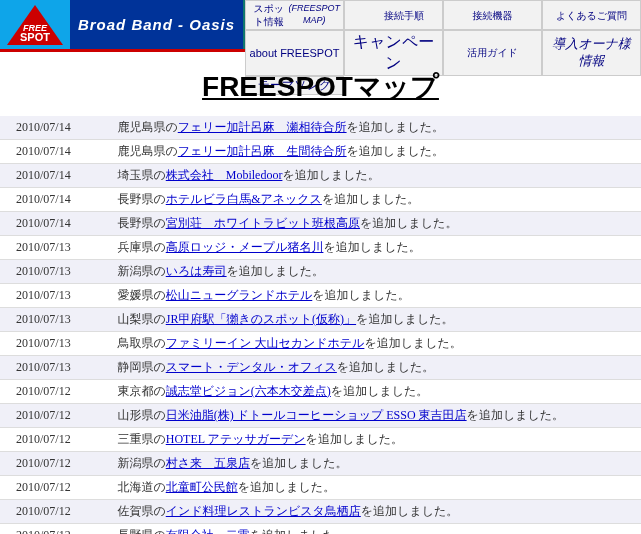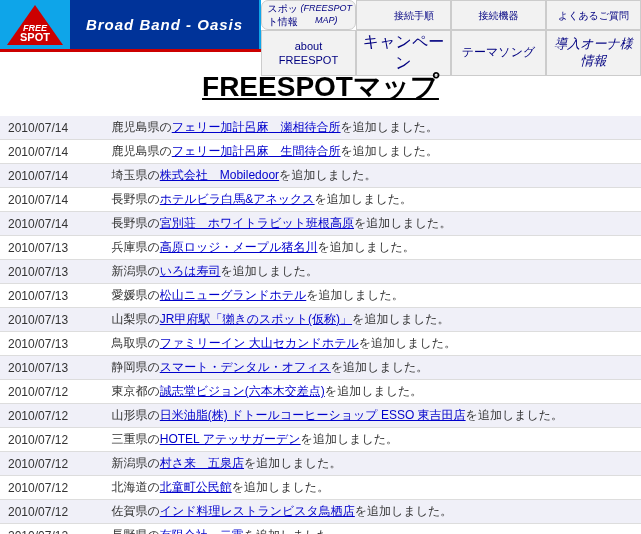--- a/index.html
+++ b/index.html
@@ -6,52 +6,53 @@
     body { font-family: 'MS PGothic', 'Hiragino Kaku Gothic Pro', sans-serif; font-size: 12px; background: #fff; width: 641px; }
 
     
     .page-title { font-size: 28px; font-weight: bold; text-align: center; padding: 16px 0 10px; color: #000; text-decoration: underline; }
 
     
     .map-table { width: 100%; border-collapse: collapse; }
     .map-table tr { border-bottom: 1px solid #ddd; }
     .map-table tr:nth-child(odd) { background: #f0f0f8; }
     .map-table tr:nth-child(even) { background: #fff; }
-    .map-table td { padding: 3px 8px; font-size: 12px; color: #333; vertical-align: middle; }
+    .map-table td { padding: 3px 16px; font-size: 12px; color: #333; vertical-align: middle; font-family: Liberation Serif, serif; }
     .map-table td.date { white-space: nowrap; color: #333; min-width: 90px; }
     .map-table td.content { color: #333; }
     .map-table a { color: #0000cc; text-decoration: underline; }
 
     .top-header { display: flex; height: 52px; border-bottom: 3px solid #cc0000; }
     .header-logo { width: 70px; background: #0ea5e9; display: flex; align-items: center; justify-content: center; }
-    .header-brand { width: 191px; background: #003399; display: flex; align-items: center; justify-content: center; border-right: 2px solid #0ea5e9; }
+    .header-brand { width: 175px; background: #003399; display: flex; align-items: center; justify-content: center; border-right: 2px solid #0f766e; }
     .header-nav { flex: 1; display: grid; grid-template-columns: 1fr 1fr 1fr 1fr; grid-template-rows: 1fr 1fr; }
     .header-nav .cell { display: flex; align-items: center; justify-content: center; font-size: 10px; color: #000080; border: 1px solid #ccc; background: #f2f2f2; text-align: center; cursor: pointer; padding: 1px 3px; line-height: 1.3; }
   </style>
 </head>
 <body>
 
 <div class="top-header">
   <div class="header-logo">
     <svg width="60" height="44" viewBox="0 0 60 44">
       <polygon points="30,2 58,42 2,42" fill="#cc0000" stroke="none"></polygon>
       <text x="30" y="28" text-anchor="middle" fill="white" font-size="9" font-weight="bold" font-style="italic" font-family="Arial">FREE</text>
       <text x="30" y="38" text-anchor="middle" fill="white" font-size="11" font-weight="bold" font-family="Arial">SPOT</text>
     </svg>
   </div>
   <div class="header-brand">
     <span style="color:#fff; font-size:15px; font-weight:bold; font-style:italic; letter-spacing:1px; font-family:Arial,sans-serif;">Broad Band - Oasis</span>
   </div>
   <div class="header-nav" style="grid-template-columns: 1fr 1fr 1fr 1fr; grid-template-rows: 1fr 1fr;">
-    <div class="cell" style="line-height:1.3; font-size:10px;border-radius:7px;">スポット情報<br><span style="font-size:9px;font-style:italic;">(FREESPOT MAP)</span></div>
+    <div class="cell" style="line-height:1.3; font-size:10px;">スポット情報<br><span style="font-size:9px;font-style:italic;">(FREESPOT MAP)</span></div>
     <div class="cell" style="font-size:10px;padding-left:24px;">接続手順</div>
     <div class="cell" style="font-size:10px;">接続機器</div>
     <div class="cell" style="font-size:10px;">よくあるご質問</div>
     <div class="cell" style="font-size:11px;">about FREESPOT</div>
     <div class="cell" style="font-size:16px;">キャンペーン</div>
+    <div class="cell" style="font-size:10px;">活用ガイド</div>
     <div class="cell" style="font-size:12px;">テーマソング</div>
     <div class="cell" style="grid-area: 2 / 4; font-size: 13px; font-style: italic;">導入オーナ様情報</div>
   </div>
 </div>
 
 <div class="page-title">FREESPOTマップ</div>
 
 <table class="map-table">
   <tbody id="entries-body">
       <tr>

